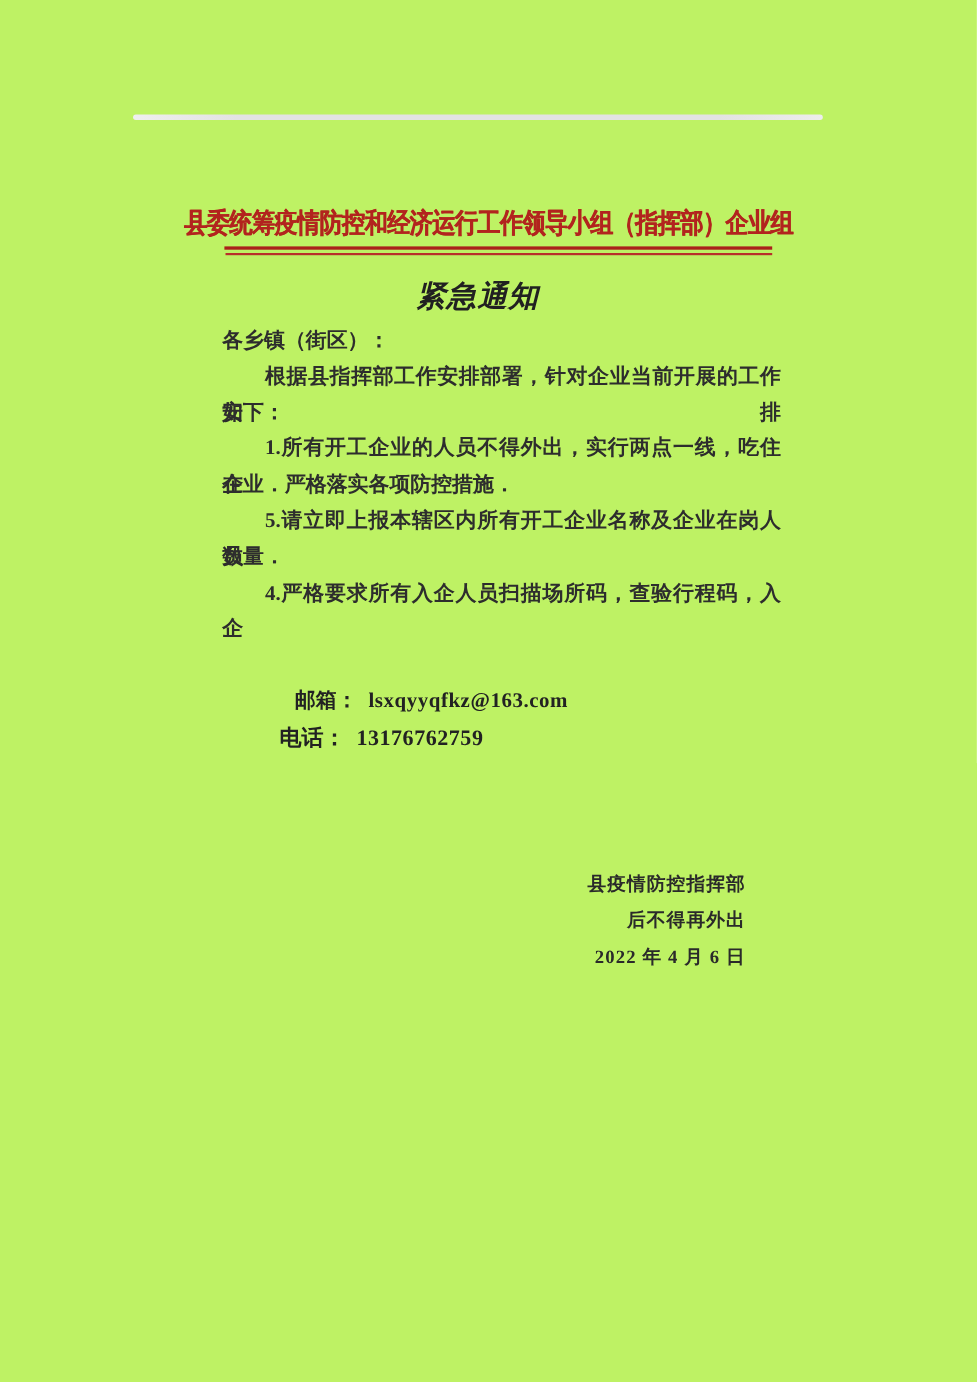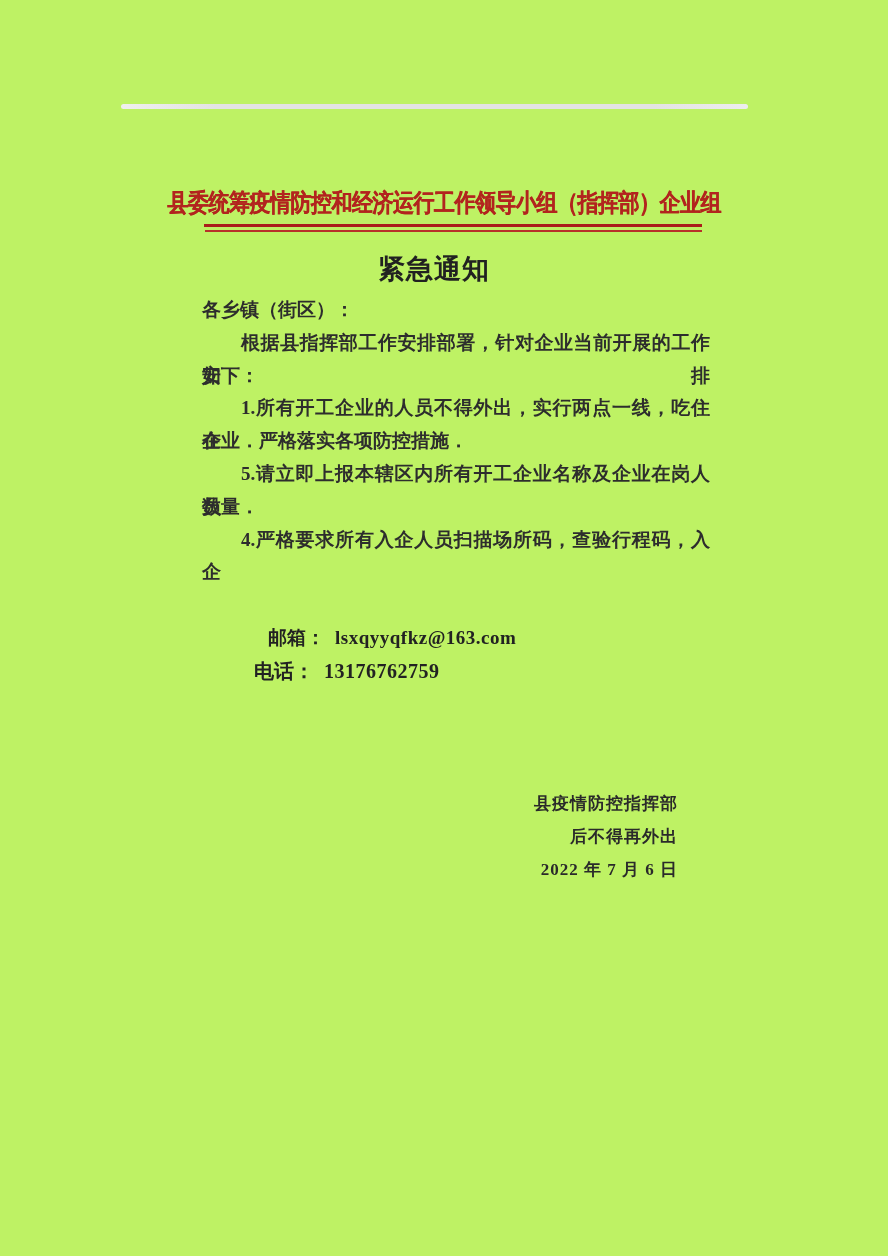--- a/index.html
+++ b/index.html
@@ -32,20 +32,21 @@
   }
   .title-underline-thin{
     position:absolute;left:205px;top:230px;width:497px;height:2px;
     background:#b8302a;
   }
   .notice-heading{
     position:absolute;left:0;top:251px;width:868px;
     text-align:center;
     font-size:27px;font-weight:bold;color:#212121;
     letter-spacing:1px;
+    font-style:italic;
   }
   
   .body-block{
     position:absolute;left:202px;top:294px;width:508px;
     font-size:19px;font-weight:bold;color:#2d2d2d;
   }
   .bline{
     height:32.8px;line-height:32.8px;
     white-space:nowrap;
   }
@@ -102,16 +103,16 @@
     <span>邮箱：</span><span class="val">lsxqyyqfkz@163.com</span>
   </div>
 
   <div class="contact-phone">
     <span>电话：</span><span class="val">13176762759</span>
   </div>
 
   <div class="signature">
     <div class="sline">县疫情防控指挥部</div>
     <div class="sline">后不得再外出</div>
-    <div class="sline">2022 年 7 月 6 日</div>
+    <div class="sline">2022 年 4 月 6 日</div>
   </div>
 
 </div>
 
 </body></html>

